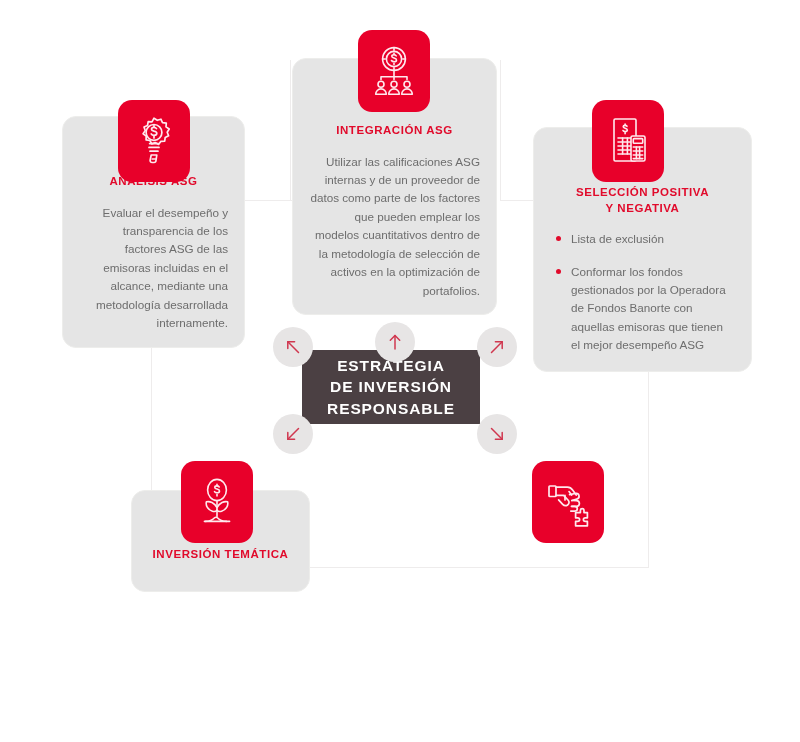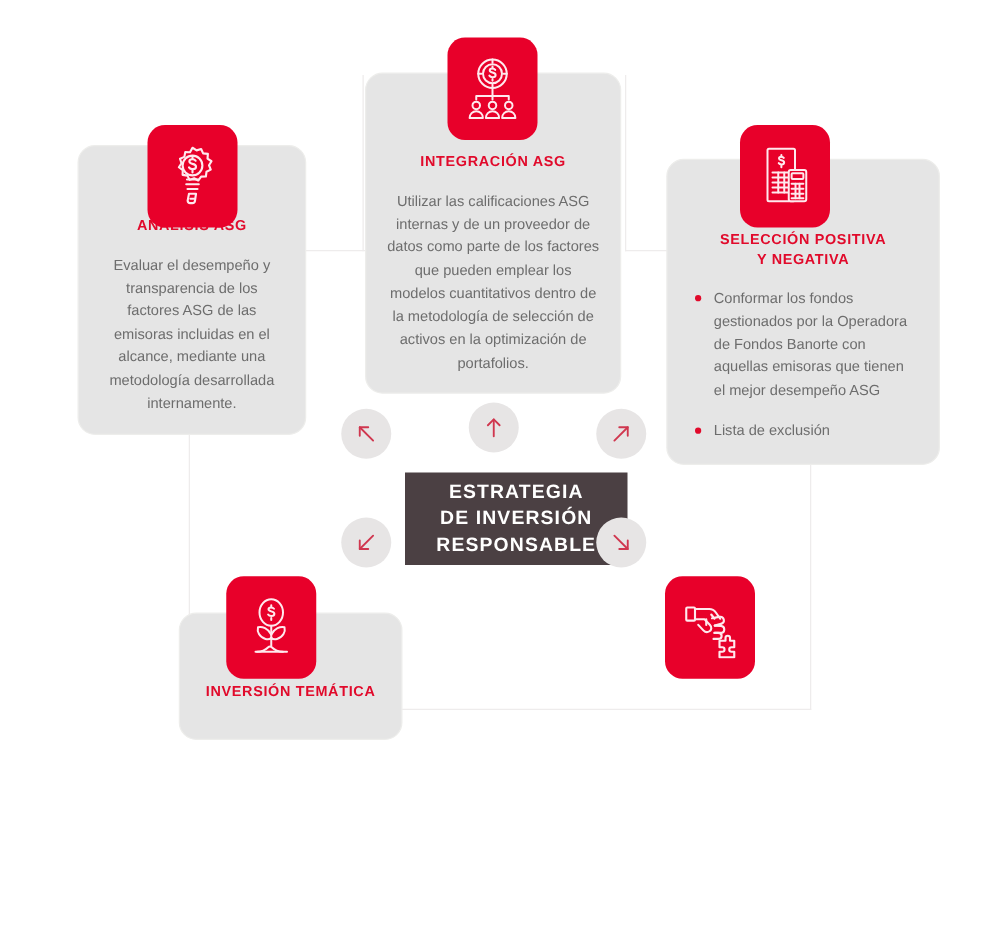--- a/index.html
+++ b/index.html
@@ -30,20 +30,21 @@
     font-size: 11.5px;
     font-weight: bold;
     letter-spacing: 0.55px;
     line-height: 1.35;
     margin-bottom: 14px;
   }
   .card-body {
     color: #6d6d6d;
     font-size: 11.7px;
     line-height: 1.58;
+    text-align: right;
   }
   .bullets { text-align: left; padding-left: 2px; }
   .bullet { position: relative; padding-left: 15px; margin-bottom: 14px; }
   .bullet:last-child { margin-bottom: 0; }
   .bullet::before {
     content: "";
     position: absolute; left: 0; top: 6px;
     width: 5px; height: 5px; border-radius: 50%;
     background: #e10a2b;
   }
@@ -138,41 +139,41 @@
       </g>
     </svg>
   </div>
 
   <div class="card" style="left:533px; top:127px; width:219px; padding:57px 20px 16px;">
     <div class="card-title">
       <span>SELECCIÓN POSITIVA</span><br>
       <span>Y NEGATIVA</span>
     </div>
     <div class="card-body bullets">
+      <div class="bullet">Lista de exclusión</div>
       <div class="bullet">Conformar los fondos gestionados por la Operadora de Fondos Banorte con aquellas emisoras que tienen el mejor desempeño ASG</div>
-      <div class="bullet">Lista de exclusión</div>
     </div>
   </div>
   <div class="icon-tile" style="left:592px; top:100px;">
     <svg width="46" height="50" viewBox="0 0 46 50">
       <g fill="none" stroke="#ffe9ee" stroke-width="1.6" stroke-linecap="round" stroke-linejoin="round">
         <rect x="9" y="3" width="22" height="42" rx="1.2"></rect>
         <path d="M22 10.3c-0.4-0.6-1.1-0.9-2-0.9 -1.1 0-1.8 0.6-1.8 1.4 0 0.8 0.7 1.1 1.9 1.4 1.3 0.3 2.2 0.7 2.2 1.7 0 0.9-0.9 1.6-2.1 1.6 -1 0-1.8-0.4-2.2-1"></path>
         <path d="M20.1 8v1.3M20.1 16.4v1.3"></path>
         <path d="M13 22h14M13 26h14M13 30h14M13 34h14M13 38h14"></path>
         <path d="M17.6 22v16M22.4 22v16"></path>
         <rect x="26" y="20" width="14" height="25" rx="1.6" fill="#e8002a"></rect>
         <rect x="28.3" y="22.6" width="9.4" height="4.6" rx="0.8"></rect>
         <path d="M28.3 31h9.4M28.3 35h9.4M28.3 39h9.4M28.3 42.6h9.4"></path>
         <path d="M31.4 31v11.6M34.6 31v11.6"></path>
       </g>
     </svg>
   </div>
 
-  <div class="card" style="left:143px; top:490px; width:179px; padding-top:56px;">
+  <div class="card" style="left:131px; top:490px; width:179px; padding-top:56px;">
     <div class="card-title">INVERSIÓN TEMÁTICA</div>
   </div>
   <div class="icon-tile" style="left:181px; top:461px;">
     <svg width="48" height="52" viewBox="0 0 48 52">
       <g fill="none" stroke="#ffe9ee" stroke-width="1.6" stroke-linecap="round" stroke-linejoin="round">
         <ellipse cx="24" cy="14" rx="9.4" ry="10.6"></ellipse>
         <path d="M26.2 11c-0.5-0.7-1.3-1.1-2.3-1.1 -1.2 0-2.1 0.6-2.1 1.5 0 1 0.8 1.3 2.2 1.7 1.5 0.4 2.5 0.8 2.5 1.9 0 1.1-1 1.8-2.4 1.8 -1.2 0-2.1-0.4-2.6-1.2"></path>
         <path d="M24 8.2v1.5M24 18.4v1.5"></path>
         <path d="M24 24.6v16"></path>
         <path d="M24 31.6c-2.6-5-7.2-6.6-10.6-5.8 -0.9 3.4 1 7.8 6 9.4 2 0.6 3.6 0.2 4.6-1"></path>
@@ -191,21 +192,21 @@
         <path d="M11 18.4h7.6l4.4 4.6c1.6 1.7 1.3 3.8-0.4 5 -1.6 1.1-3.6 0.7-4.9-0.7l-4.1-4.4"></path>
         <path d="M24.6 17.6l5.6-1.1c1.9-0.4 3.4 0.5 3.8 2.1 0.4 1.6-0.5 3-2.2 3.5l-5 1.4"></path>
         <path d="M26.8 23.5l4.6 0.2c1.8 0.1 3 1.2 3 2.8 0 1.6-1.3 2.8-3.1 2.8h-4.4"></path>
         <path d="M26.4 29.3h3.2c1.6 0 2.7 1 2.7 2.4 0 1.4-1.1 2.4-2.7 2.4h-3.8"></path>
         <path d="M24 14.6l2.6 3.4M20 18.4v4.6"></path>
         <path d="M30.6 35.6h4.8v-2.2c0-1 0.8-1.8 1.8-1.8s1.8 0.8 1.8 1.8v2.2h3.4v5.2h-2.2c-1 0-1.8 0.8-1.8 1.8 0 1 0.8 1.8 1.8 1.8h2.2v4.4H30.6v-4.4h2.2c1 0 1.8-0.8 1.8-1.8 0-1-0.8-1.8-1.8-1.8h-2.2z"></path>
       </g>
     </svg>
   </div>
 
-  <div class="center-box" style="left:324px; top:350px; width:178px; height:74px;margin-top:28px;">
+  <div class="center-box" style="left:302px; top:350px; width:178px; height:74px;">
     <div class="center-text">
       <span>ESTRATEGIA</span><br>
       <span>DE INVERSIÓN</span><br>
       <span>RESPONSABLE</span>
     </div>
   </div>
 
   <div class="arrow-circle" style="left:273px; top:327px;">
     <svg width="20" height="20" viewBox="0 0 20 20">
       <g fill="none" stroke="#d0374f" stroke-width="1.5" stroke-linecap="round" stroke-linejoin="round">

